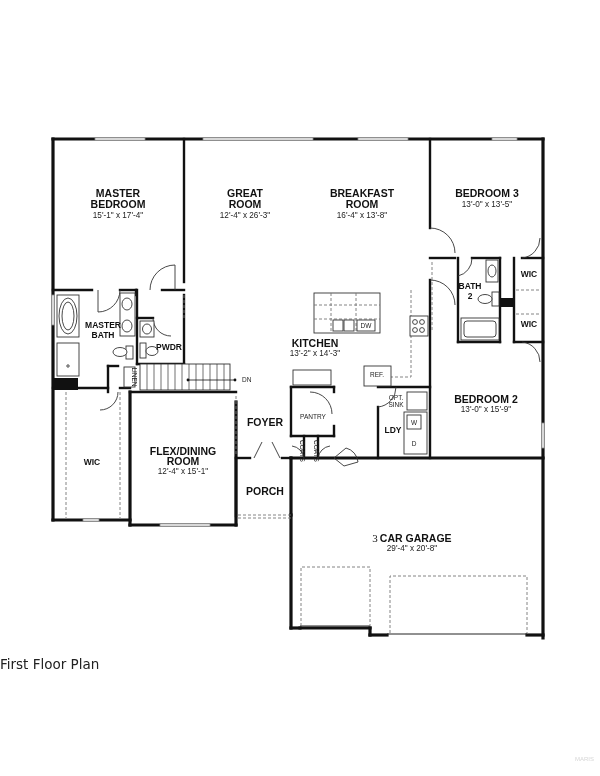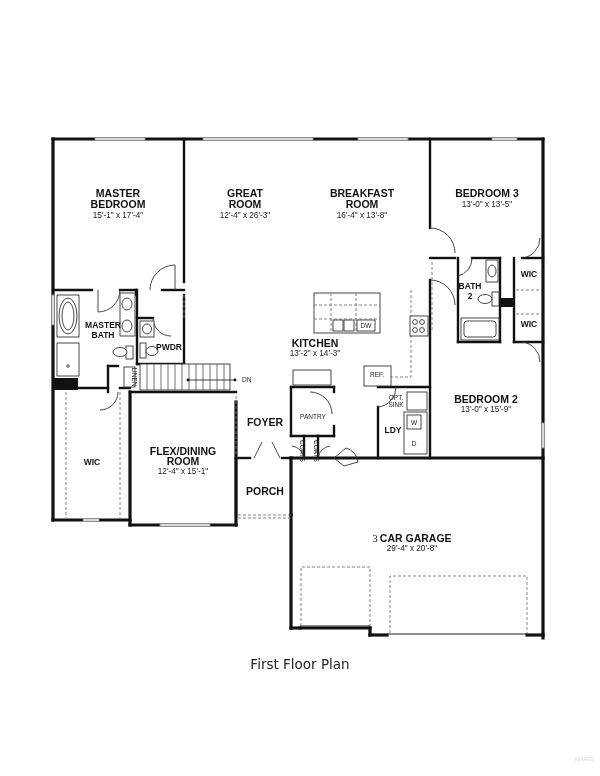--- a/index.html
+++ b/index.html
@@ -9,21 +9,21 @@
   .iwall { fill: none; stroke: #111; stroke-width: 2.4; stroke-linecap: square; }
   .thin { fill: none; stroke: #222; stroke-width: 1; }
   .dash { fill: none; stroke: #777; stroke-width: 0.9; stroke-dasharray: 3 2; }
   .win { fill: #d8d8d8; stroke: #888; stroke-width: 0.8; }
   .door { fill: none; stroke: #333; stroke-width: 0.9; }
   .fix { fill: #fff; stroke: #333; stroke-width: 0.9; }
   .lbl { font-family: "Liberation Sans", sans-serif; font-weight: bold; font-size: 10.5px; fill: #111; text-anchor: middle; }
   .lbl-sm { font-family: "Liberation Sans", sans-serif; font-weight: bold; font-size: 8.5px; fill: #111; text-anchor: middle; }
   .dim { font-family: "Liberation Sans", sans-serif; font-size: 8.2px; fill: #222; text-anchor: middle; }
   .tiny { font-family: "Liberation Sans", sans-serif; font-size: 6.5px; fill: #222; text-anchor: middle; }
-  .caption { position: absolute; left: 0; width: 600px; top: 656px; text-align: center; font-family: "DejaVu Sans", sans-serif; font-size: 13.5px; color: #222; }
+  .caption { position: absolute; left: 0; width: 600px; top: 656px; font-family: "DejaVu Sans", sans-serif; font-size: 13.5px; color: #222; }
   .wm { position: absolute; right: 6px; top: 756px; font-family: "Liberation Sans", sans-serif; font-size: 6px; color: #d6d6d6; }
 </style>
 </head>
 <body>
 
 <svg id="plan" viewBox="0 0 600 776">
 
   <g>
 
     <line class="wall" x1="53" y1="139" x2="543" y2="139"></line>

